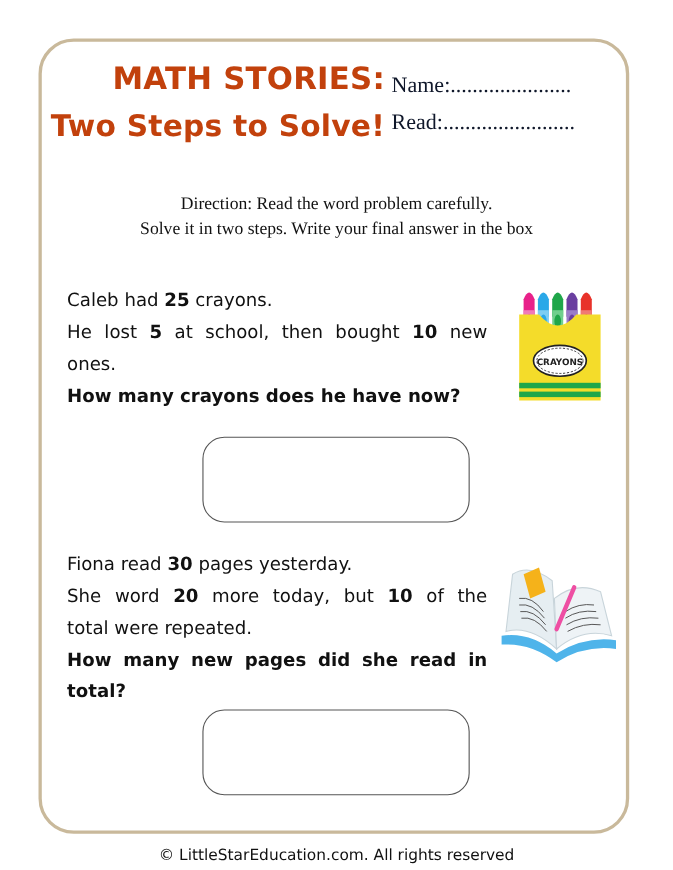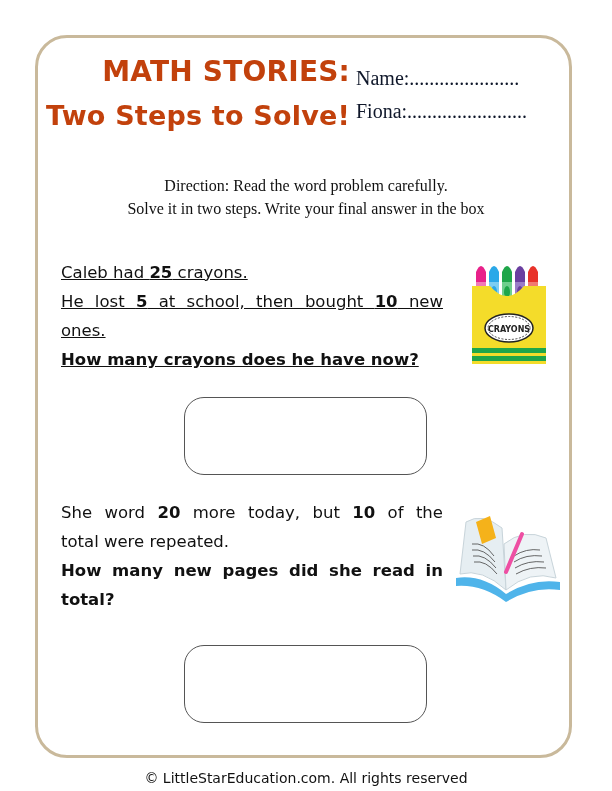--- a/index.html
+++ b/index.html
@@ -7,42 +7,42 @@
     .frame { position:absolute; left:35px; top:35px; width:537px; height:723px; border:3px solid #c9b99b; border-radius:32px; box-sizing:border-box; }
     .title { position:absolute; left:40px; width:310px; text-align:right; font-family:"DejaVu Sans", sans-serif; font-weight:bold; color:#c2410c; letter-spacing:0.2px; }
     .title1 { top:55px; font-size:28px; }
     .title2 { top:100px; font-size:27px; }
     .field { position:absolute; left:356px; font-family:"Liberation Serif", serif; font-size:20px; color:#0f172a; white-space:nowrap; }
     .name { top:67px; }
     .date { top:100px; }
     .direction { position:absolute; left:60px; width:492px; top:174px; text-align:center; font-family:Liberation Serif, serif; font-size:16px; line-height:23px; color:#111; }
     .problem { position:absolute; left:61px; width:382px; font-size:16.5px; line-height:29px; text-align:justify; text-align-last:left; }
     .problem b { font-weight:bold; }
-    .p1 { top:258px;text-decoration:underline; }
+    .p1 { top:258px; }
     .p2 { top:498px; }
     .line { display:block; }
     .line.justify { text-align:justify; text-align-last:justify; }
     .q { font-weight:bold; display:block; }
     .answer-box { position:absolute; left:184px; width:243px; height:78px; border:1.5px solid #555; border-radius:20px; box-sizing:border-box; }
     .box1 { top:397px; }
     .box2 { top:645px; }
     .crayon-art { position:absolute; left:470px; top:258px; width:84px; height:108px; }
     .book-art { position:absolute; left:452px; top:508px; width:112px; height:100px; }
     .footer { position:absolute; top:770px; left:0; width:612px; text-align:center; font-size:14px; color:#111; }
   </style>
 </head>
 <body>
 
 <div class="frame"></div>
 
 <div class="title title1">MATH STORIES:</div>
 <div class="title title2">Two Steps to Solve!</div>
 
 <div class="field name">Name:......................</div>
-<div class="field date">Fiona:........................</div>
+<div class="field date">Read:........................</div>
 
 <div class="direction">
   <div>Direction: Read the word problem carefully.</div>
   <div>Solve it in two steps. Write your final answer in the box</div>
 </div>
 
 <div class="problem p1">
   <span class="line"><span>Caleb had </span><b>25</b><span> crayons.</span></span>
   <span class="line justify"><span>He lost </span><b>5</b><span> at school, then bought </span><b>10</b><span> new</span></span>
   <span class="line">ones.</span>
@@ -75,20 +75,21 @@
     <ellipse cx="39" cy="70" rx="21" ry="11.5" fill="none" stroke="#222" stroke-width="0.8" stroke-dasharray="2 1.5"></ellipse>
     <text x="39" y="73.5" text-anchor="middle" font-family="DejaVu Sans, sans-serif" font-size="8" font-weight="bold" fill="#222">CRAYONS</text>
     <rect x="2" y="90" width="74" height="5" fill="#1fa64a"></rect>
     <rect x="2" y="98" width="74" height="5" fill="#1fa64a"></rect>
   </svg>
 </div>
 
 <div class="answer-box box1"></div>
 
 <div class="problem p2">
+  <span class="line"><span>Fiona read </span><b>30</b><span> pages yesterday.</span></span>
   <span class="line justify"><span>She word </span><b>20</b><span> more today, but </span><b>10</b><span> of the</span></span>
   <span class="line">total were repeated.</span>
   <span class="q line justify">How many new pages did she read in</span>
   <span class="q">total?</span>
 </div>
 
 <div class="book-art">
   <svg width="112" height="100" viewBox="0 0 112 100">
     <path d="M4 70 Q30 66 54 86 Q80 70 108 74 L108 82 Q80 78 54 94 Q30 76 4 78 Z" fill="#4fb4ea"></path>
     <path d="M8 66 Q30 60 54 82 L50 20 Q30 4 14 14 Z" fill="#e6eef2" stroke="#c8d4da" stroke-width="1"></path>

